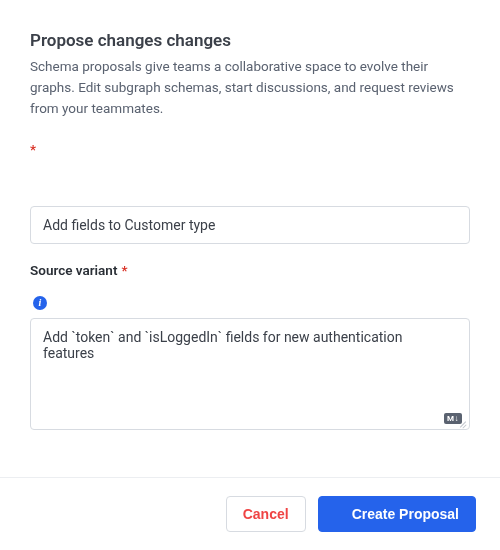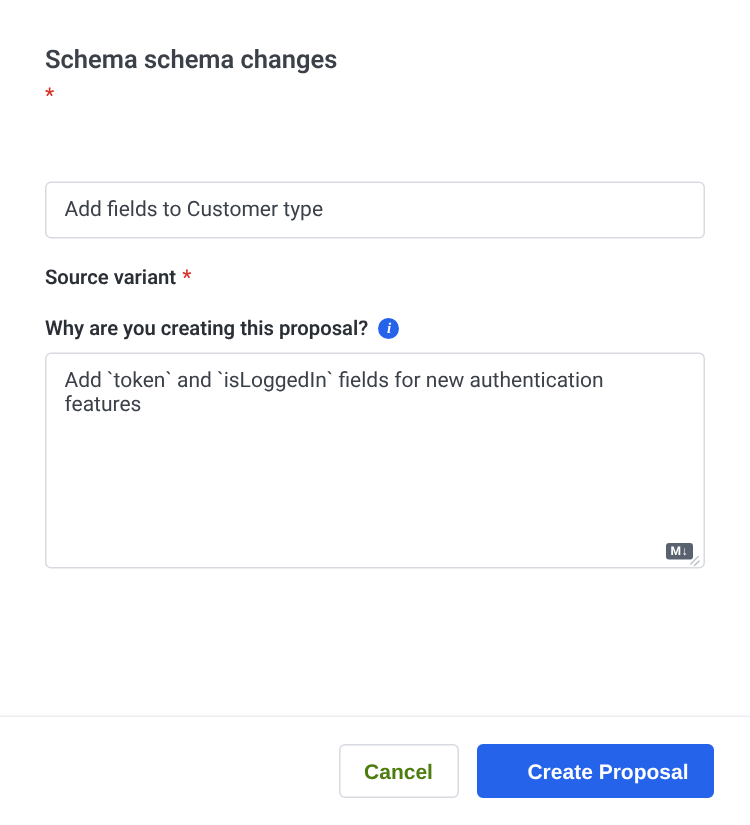--- a/index.html
+++ b/index.html
@@ -61,21 +61,21 @@
       top: 50%;
       transform: translateY(-50%);
       color: #6a7180;
       pointer-events: none;
     }
     .textarea-wrap {
       position: relative;
     }
     .textarea {
       padding: 10px 12px;
-      height: 144px;
+      height: 112px;
       resize: none;
       display: block;
     }
     .md-badge {
       position: absolute;
       right: 8px;
       bottom: 6px;
       font-size: 8px;
       font-weight: 700;
       color: #fff;
@@ -125,53 +125,53 @@
     .btn {
       font-size: 14px;
       font-weight: 600;
       padding: 9px 16px;
       border-radius: 4px;
       cursor: pointer;
       border: 1px solid transparent;
     }
     .btn-secondary {
       background: #fff;
-      color: #4d7c0f;
+      color: #ef4444;
       border-color: #d7dbe1;
     }
     .btn-primary {
       background: #2563eb;
       color: #fff;
       border-color: #2563eb;
       padding-left: 33px;
     }
   </style>
 </head>
 <body>
 
 <div class="content">
-  <h1 class="heading">Schema schema changes</h1>
+  <h1 class="heading">Propose changes changes</h1>
+  <p class="description">Schema proposals give teams a collaborative space to evolve their graphs. Edit subgraph schemas, start discussions, and request reviews from your teammates.</p>
 
   <div class="field">
     <div class="field-label">
       <span class="required">*</span>
     </div>
     <input type="text" class="text-input" value="Add fields to Customer type" style="">
   </div>
 
   <div class="field">
     <div class="field-label">
       <span>Source variant</span>
       <span class="required">*</span>
     </div>
   </div>
 
   <div class="field">
     <div class="field-label">
-      <span>Why are you creating this proposal?</span>
       <span class="info-icon">i</span>
     </div>
     <div class="textarea-wrap">
       <textarea class="textarea" style="">Add `token` and `isLoggedIn` fields for new authentication features</textarea>
       <span class="md-badge">M↓</span>
       <span class="resize-handle"></span>
     </div>
   </div>
 </div>
 

